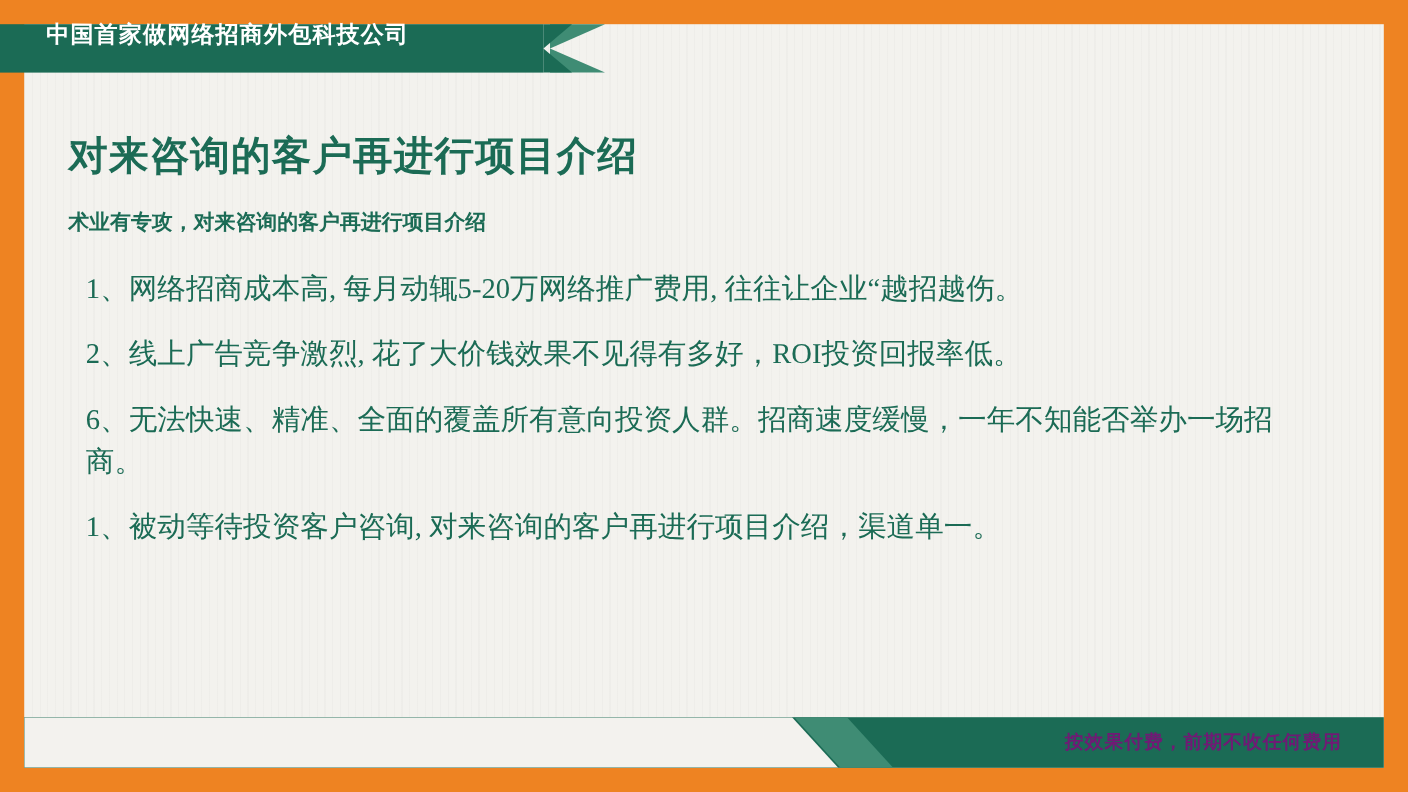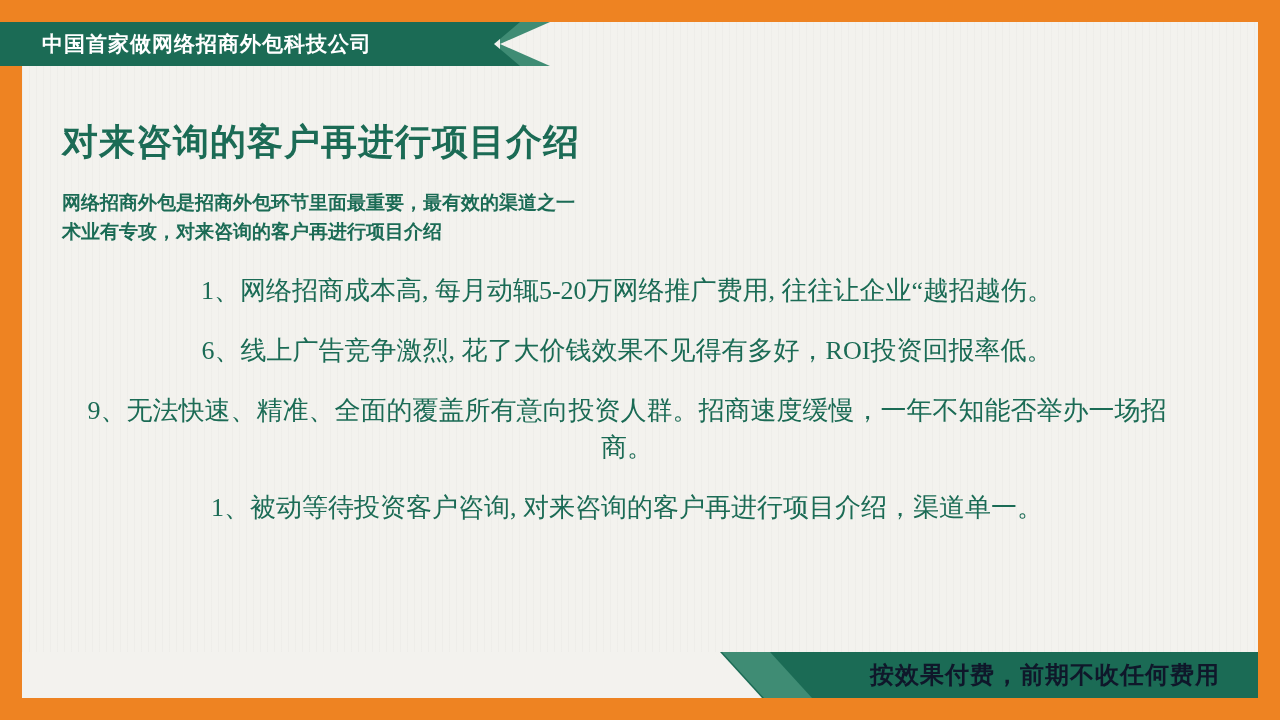--- a/index.html
+++ b/index.html
@@ -78,21 +78,21 @@
     width: 0;
     height: 0;
     border-top: 22px solid #3F8C74;
     border-bottom: 22px solid #3F8C74;
     border-right: 50px solid transparent;
     z-index: 3;
   }
   .top-banner-text {
     position: absolute;
     left: 42px;
-    top: 22px;
+    top: 10px;
     height: 44px;
     line-height: 44px;
     color: #ffffff;
     font-size: 21px;
     font-weight: bold;
     letter-spacing: 1px;
     z-index: 5;
     white-space: nowrap;
   }
 
@@ -118,21 +118,20 @@
     font-weight: bold;
     line-height: 1.5;
     margin: 0 0 26px 0;
   }
   .subhead div { white-space: nowrap; }
 
   .points {
     margin: 16px;
     padding: 0;
     list-style: none;
-    text-align: center;
   }
   .points li {
     color: #1B6B55;
     font-family: "Liberation Serif", "DejaVu Serif", serif;
     font-size: 26px;
     line-height: 1.45;
     margin-bottom: 22px;
   }
 
   
@@ -165,22 +164,22 @@
     background: #3F8C74;
     clip-path: polygon(700px 0, 748px 0, 790px 46px, 742px 46px);
     z-index: 5;
   }
   .bottom-text {
     position: absolute;
     right: 60px;
     bottom: 22px;
     height: 46px;
     line-height: 46px;
-    color: #0f172a;
-    font-size: 24px;
+    color: #701a75;
+    font-size: 17px;
     font-weight: bold;
     letter-spacing: 1px;
     z-index: 6;
     white-space: nowrap;
   }
 </style>
 </head>
 <body>
 
 <div class="slide">
@@ -190,28 +189,27 @@
   <div class="top-banner-wedge2"></div>
   <div class="top-banner"></div>
   <div class="top-banner-wedge"></div>
   <div class="top-banner-text">中国首家做网络招商外包科技公司</div>
 
   <div class="content">
 
     <h1 class="headline">对来咨询的客户再进行项目介绍</h1>
 
     <div class="subhead">
-      <div>网络招商外包是招商外包环节里面最重要，最有效的渠道之一</div>
       <div>术业有专攻，对来咨询的客户再进行项目介绍</div>
     </div>
 
     <ul class="points">
       <li>1、网络招商成本高, 每月动辄5-20万网络推广费用, 往往让企业“越招越伤。</li>
-      <li>6、线上广告竞争激烈, 花了大价钱效果不见得有多好，ROI投资回报率低。</li>
-      <li>9、无法快速、精准、全面的覆盖所有意向投资人群。招商速度缓慢，一年不知能否举办一场招商。</li>
+      <li>2、线上广告竞争激烈, 花了大价钱效果不见得有多好，ROI投资回报率低。</li>
+      <li>6、无法快速、精准、全面的覆盖所有意向投资人群。招商速度缓慢，一年不知能否举办一场招商。</li>
       <li>1、被动等待投资客户咨询, 对来咨询的客户再进行项目介绍，渠道单一。</li>
     </ul>
 
   </div>
 
   <div class="bottom-bar"></div>
   <div class="bottom-accent2"></div>
   <div class="bottom-accent"></div>
   <div class="bottom-text">按效果付费，前期不收任何费用</div>
 

